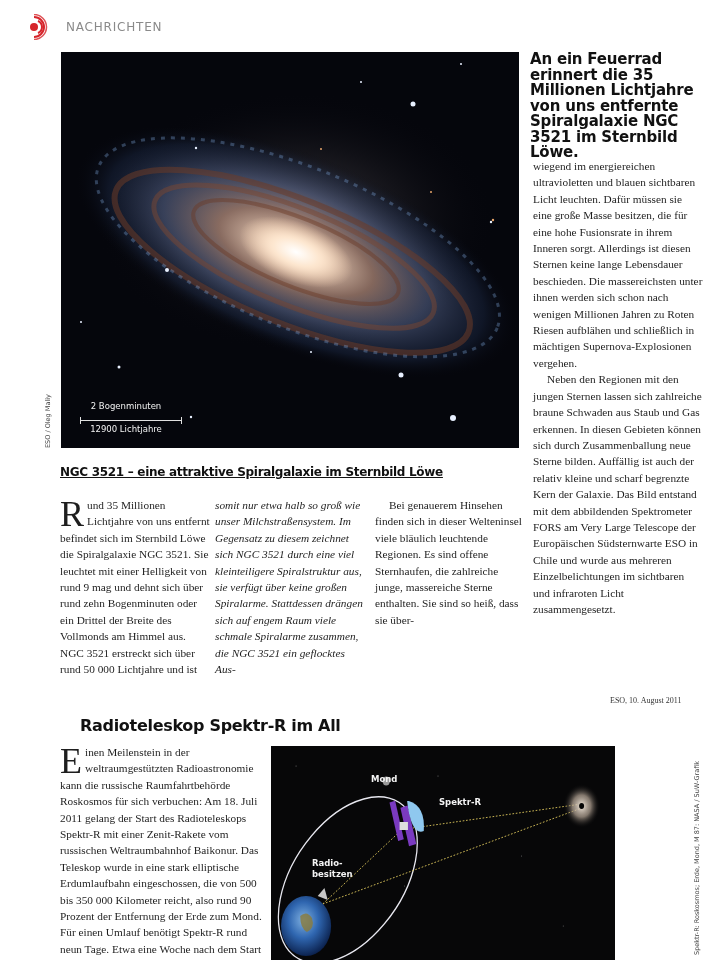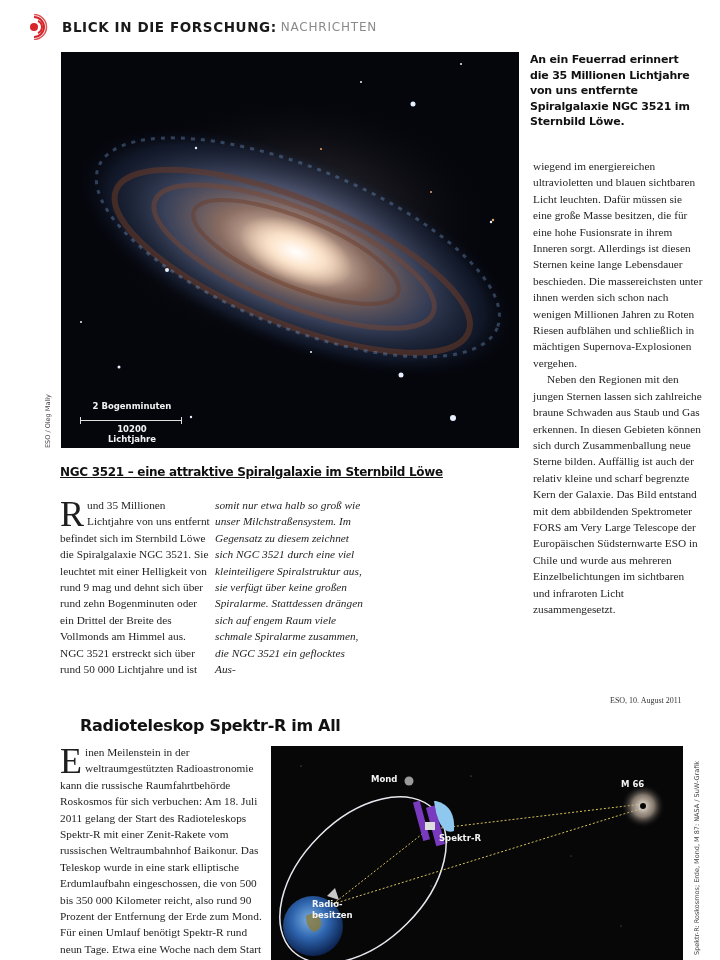--- a/index.html
+++ b/index.html
@@ -22,38 +22,38 @@
     color: #8a8a8a; margin-left: 4px;
   }
 
   
   #galaxy-photo {
     left: 61px; top: 52px; width: 458px; height: 396px; overflow: hidden;
     background: #05060c;
   }
   #galaxy-photo svg { display: block; width: 100%; height: 100%; }
   .scale-label {
-    font-family: "DejaVu Sans", sans-serif; font-size: 8.5px; font-weight: bold; color: #f2f2f2;
-    position: absolute; left: 31px; width: 80px; text-align: center;
+    font-family: "DejaVu Sans", sans-serif; font-size: 8.5px; font-weight: normal; color: #f2f2f2;
+    position: absolute; left: 25px; width: 80px; text-align: center;
   }
   .scale-bar { position: absolute; left: 19px; top: 368px; width: 102px; height: 1px; background: #e0e0e0; }
   .scale-bar::before, .scale-bar::after {
     content: ""; position: absolute; top: -3px; width: 1px; height: 7px; background: #e0e0e0;
   }
   .scale-bar::before { left: 0; } .scale-bar::after { right: 0; }
 
   .credit-vertical {
     font-family: "DejaVu Sans", sans-serif; font-size: 6.5px; color: #444;
     transform: rotate(-90deg); transform-origin: left top; white-space: nowrap;
   }
 
   
   #photo-caption {
     left: 530px; top: 52px; width: 170px;
-    font-family: "DejaVu Sans", sans-serif; font-weight: bold; font-size: 11px; line-height: 15.5px;
+    font-family: "DejaVu Sans", sans-serif; font-weight: bold; font-size: 15px; line-height: 15.5px;
     color: #111; letter-spacing: -0.2px;
   }
 
   .bodytext {
     font-family: "Liberation Serif", serif; font-size: 11.3px; line-height: 16.4px; color: #1e1e1e;
   }
   .bodytext p { margin: 0; }
   .bodytext p.indent { text-indent: 14px; }
 
   #col-right-text { left: 533px; top: 158px; width: 170px; }
@@ -74,42 +74,41 @@
   }
 
   
   #article2-title {
     left: 60px; top: 716px;
     font-family: "DejaVu Sans", sans-serif; font-weight: bold; font-size: 16px; color: #111; letter-spacing: -0.3px; margin-left: 20px;
   }
   #a2-col1 { left: 60px; top: 744px; width: 208px; }
 
   #spektr-figure {
-    left: 271px; top: 746px; width: 412px; height: 214px; overflow: hidden; background: #070708;
+    left: 271px; top: 746px; width: 344px; height: 214px; overflow: hidden; background: #070708;
   }
   #spektr-figure svg { display: block; width: 100%; height: 100%; }
   .fig-label {
     position: absolute; font-family: "DejaVu Sans", sans-serif; font-size: 8.5px; color: #f4f4f4; font-weight: bold;
   }
   #fig-caption {
     position: absolute; left: 208px; top: 152px; width: 200px;
     font-family: "DejaVu Sans", sans-serif; font-weight: bold; font-size: 8.6px; line-height: 15px; color: #f5f5f5;
   }
 </style>
 </head>
 <body>
 
 <div id="header" class="abs">
   <svg class="logo" viewBox="0 0 28 26">
     <circle cx="6" cy="13" r="4" fill="#d6252b"></circle>
     <path d="M6 3 A10 10 0 0 1 6 23" stroke="#d6252b" stroke-width="2" fill="none"></path>
     <path d="M6 0.5 A12.5 12.5 0 0 1 6 25.5" stroke="#d6252b" stroke-width="1.5" fill="none" opacity="0.8"></path>
     <path d="M10 7 A6.5 6.5 0 0 1 10 19" stroke="#d6252b" stroke-width="2" fill="none"></path>
   </svg>
-  <span class="kicker">BLICK IN DIE FORSCHUNG:</span>
   <span class="section">NACHRICHTEN</span>
 </div>
 
 <div id="galaxy-photo" class="abs">
   <svg viewBox="0 0 458 396" preserveAspectRatio="none">
     <defs>
       <radialGradient id="halo" cx="0.5" cy="0.5" r="0.5">
         <stop offset="0" stop-color="#fff6ea" stop-opacity="1"></stop>
         <stop offset="0.12" stop-color="#f3d9c2" stop-opacity="0.95"></stop>
         <stop offset="0.35" stop-color="#b58c7a" stop-opacity="0.7"></stop>
@@ -152,40 +151,41 @@
         <circle cx="130" cy="365" r="1.2"></circle>
     </g>
     <g fill="#e7a46a">
       <circle cx="432" cy="168" r="1.2"></circle>
         <circle cx="260" cy="97" r="1"></circle>
         <circle cx="370" cy="140" r="1"></circle>
     </g>
   </svg>
   <div class="scale-label" style="top:349px">2 Bogenminuten</div>
   <div class="scale-bar"></div>
-  <div class="scale-label" style="top:372px">10200 Lichtjahre</div>
+  <div class="scale-label" style="top:372px">12900 Lichtjahre</div>
 </div>
 <div class="abs credit-vertical" style="left:44px; top:448px;">ESO / Oleg Maliy</div>
 
 <div id="photo-caption" class="abs">An ein Feuerrad erinnert die 35 Millionen Lichtjahre von uns entfernte Spiralgalaxie NGC 3521 im Sternbild Löwe.</div>
 
 <div id="col-right-text" class="abs bodytext">
   <p>wiegend im energiereichen ultravioletten und blauen sichtbaren Licht leuchten. Dafür müssen sie eine große Masse besitzen, die für eine hohe Fusionsrate in ihrem Inneren sorgt. Allerdings ist diesen Sternen keine lange Lebensdauer beschieden. Die massereichsten unter ihnen werden sich schon nach wenigen Millionen Jahren zu Roten Riesen aufblähen und schließlich in mächtigen Supernova-Explosionen vergehen.</p>
   <p class="indent">Neben den Regionen mit den jungen Sternen lassen sich zahlreiche braune Schwaden aus Staub und Gas erkennen. In diesen Gebieten können sich durch Zusammenballung neue Sterne bilden. Auffällig ist auch der relativ kleine und scharf begrenzte Kern der Galaxie. Das Bild entstand mit dem abbildenden Spektrometer FORS am Very Large Telescope der Europäischen Südsternwarte ESO in Chile und wurde aus mehreren Einzelbelichtungen im sichtbaren und infraroten Licht zusammengesetzt.</p>
 </div>
 
 <div id="article1-title" class="abs">NGC 3521 – eine attraktive Spiralgalaxie im Sternbild Löwe</div>
 <div id="a1-col1" class="abs bodytext">
   <span class="dropcap">R</span>
   <span>und 35 Millionen Lichtjahre von uns entfernt befindet sich im Sternbild Löwe die Spiralgalaxie NGC 3521. Sie leuchtet mit einer Helligkeit von rund 9 mag und dehnt sich über rund zehn Bogenminuten oder ein Drittel der Breite des Vollmonds am Himmel aus. NGC 3521 erstreckt sich über rund 50 000 Lichtjahre und ist</span>
 </div>
 <div id="a1-col2" class="abs bodytext">
   <p>somit nur etwa halb so groß wie unser Milchstraßensystem. Im Gegensatz zu diesem zeichnet sich NGC 3521 durch eine viel kleinteiligere Spiralstruktur aus, sie verfügt über keine großen Spiralarme. Stattdessen drängen sich auf engem Raum viele schmale Spiralarme zusammen, die NGC 3521 ein geflocktes Aus-</p>
 </div>
 <div id="a1-col3" class="abs bodytext">
+  <p class="indent">Bei genauerem Hinsehen finden sich in dieser Welteninsel viele bläulich leuchtende Regionen. Es sind offene Sternhaufen, die zahlreiche junge, massereiche Sterne enthalten. Sie sind so heiß, dass sie über-</p>
 </div>
 <div id="a1-source" class="abs">ESO, 10. August 2011</div>
 
 <div id="article2-title" class="abs">Radioteleskop Spektr-R im All</div>
 <div id="a2-col1" class="abs bodytext">
   <span class="dropcap">E</span>
   <span>inen Meilenstein in der weltraumgestützten Radioastronomie kann die russische Raumfahrtbehörde Roskosmos für sich verbuchen: Am 18. Juli 2011 gelang der Start des Radioteleskops Spektr-R mit einer Zenit-Rakete vom russischen Weltraumbahnhof Baikonur. Das Teleskop wurde in eine stark elliptische Erdumlaufbahn eingeschossen, die von 500 bis 350 000 Kilometer reicht, also rund 90 Prozent der Entfernung der Erde zum Mond. Für einen Umlauf benötigt Spektr-R rund neun Tage. Etwa eine Woche nach dem Start gelang das kritische Aufklappen</span>
 </div>
 
 <div id="spektr-figure" class="abs">
@@ -231,20 +231,20 @@
     <path d="M56 150 l8 -8 l4 12 z" fill="#c8c8c8"></path>
 
     <g>
       <rect x="147" y="55" width="7" height="40" fill="#7a3ac0" transform="rotate(-15 150 75)"></rect>
       <rect x="160" y="60" width="9" height="40" fill="#7a3ac0" transform="rotate(-15 164 80)"></rect>
       <path d="M165 55 q20 5 18 30 q-15 5 -20 -30z" fill="#8fc8ef"></path>
       <rect x="154" y="76" width="10" height="8" fill="#ddd"></rect>
     </g>
   </svg>
   <div class="fig-label" style="left:100px; top:28px;">Mond</div>
-  <div class="fig-label" style="left:168px; top:51px;margin-top:36px;">Spektr-R</div>
+  <div class="fig-label" style="left:168px; top:51px;">Spektr-R</div>
   <div class="fig-label" style="left:350px; top:33px;">M 66</div>
-  <div class="fig-label" style="left:41px; top:112px; line-height:11px;margin-top:41px;">
+  <div class="fig-label" style="left:41px; top:112px; line-height:11px;">
     <div>Radio-</div>
     <div>besitzen</div>
   </div>
 </div>
 <div class="abs credit-vertical" style="left:693px; top:955px;">Spektr-R: Roskosmos; Erde, Mond, M 87: NASA / SuW-Grafik</div>
 
 </body></html>

